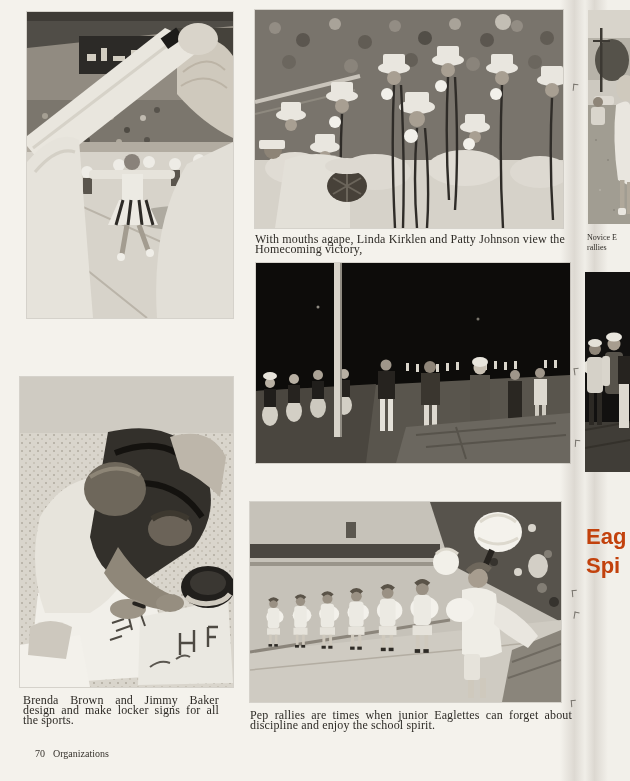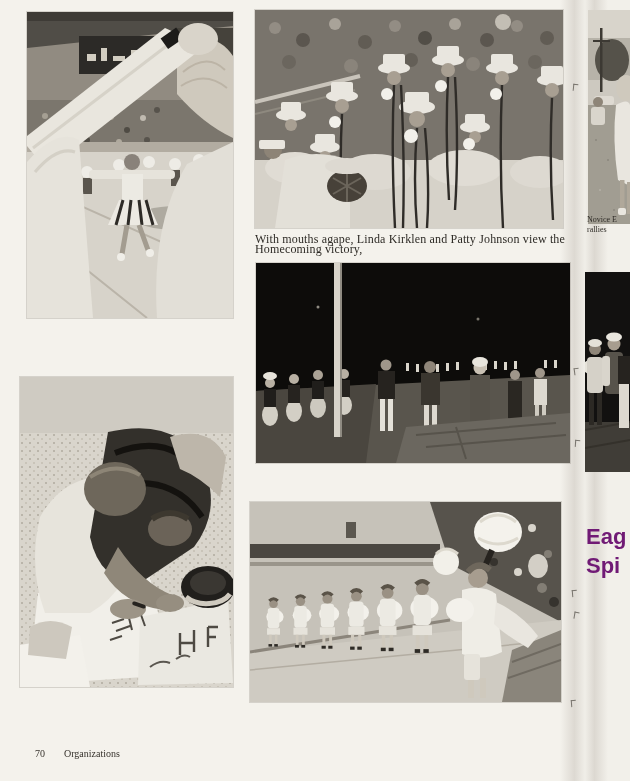--- a/index.html
+++ b/index.html
@@ -5,23 +5,23 @@
   html,body{margin:0;padding:0;background:#e8e6e1;}
   .sheet{position:relative;width:630px;height:781px;background:#f4f2ec;overflow:hidden;
          font-family:"Liberation Serif",serif;color:#2b2824;}
   .photo{position:absolute;box-shadow:0 0 0 1px rgba(70,65,58,.18);}
   .photo svg{display:block;width:100%;height:100%;}
   .caption{position:absolute;font-size:12px;line-height:10px;text-align:justify;
            color:#2e2b26;letter-spacing:.15px;}
   .frag{position:absolute;font-size:8px;line-height:10px;color:#2e2b26;overflow:hidden;}
   .frag div{white-space:nowrap;}
   .headline{position:absolute;font-family:"Liberation Sans",sans-serif;font-weight:700;
-            font-size:22px;line-height:29px;color:#701a75;overflow:hidden;white-space:nowrap;}
+            font-size:22px;line-height:29px;color:#c2410c;overflow:hidden;white-space:nowrap;}
   .footer{position:absolute;left:35px;top:748px;font-size:10px;color:#37332d;}
-  .footer .sec{margin-left:19px;}
+  .footer .sec{margin-left:8px;}
   .gutter{position:absolute;left:560px;top:0;width:48px;height:781px;pointer-events:none;
           background:linear-gradient(90deg,rgba(244,242,236,0) 0%,#ddd9d2 30%,#f0eee8 52%,#dcd8d1 72%,rgba(244,242,236,0) 100%);}
   .rightpage{position:absolute;left:596px;top:0;width:34px;height:781px;background:#f2f0ea;}
   .mark{position:absolute;width:4px;height:6px;border-left:1.5px solid #55514a;
         border-top:1.5px solid #55514a;opacity:.75;}
 </style>
 </head>
 <body>
 
 <div class="sheet">
@@ -253,20 +253,21 @@
       <ellipse cx="150" cy="152" rx="22" ry="17" fill="#6b6358"></ellipse>
       <path d="M132,142 Q150,130 168,142" stroke="#3d382f" stroke-width="6" fill="none"></path>
       <path d="M98,170 Q122,206 152,218 L144,233 Q104,228 84,196 Z" fill="#8f8779"></path>
       <ellipse cx="108" cy="232" rx="18" ry="10" fill="#9c9486"></ellipse>
       <ellipse cx="150" cy="226" rx="14" ry="9" fill="#968e80"></ellipse>
       <rect x="112" y="226" width="14" height="4" rx="2" fill="#26231f" transform="rotate(18 119 228)"></rect>
       <path d="M10,250 Q30,238 52,250 L46,282 L8,278 Z" fill="#cdc8be"></path>
       <path d="M150,60 Q190,48 206,80 L200,120 Q180,100 160,92 Z" fill="#bdb6aa"></path>
     </svg>
   </div>
+  <div class="caption" style="left:23px;top:695px;width:196px;">Brenda Brown and Jimmy Baker design and make locker signs for all the sports.</div>
 
   <div class="photo" style="left:250px;top:502px;width:311px;height:200px;">
     <svg viewBox="0 0 311 200" preserveAspectRatio="none">
       <rect width="311" height="200" fill="#c6c2b9"></rect>
       <rect x="0" y="42" width="190" height="14" fill="#4b4741"></rect>
       <rect x="0" y="60" width="190" height="4" fill="#9a958b"></rect>
       <rect x="96" y="20" width="10" height="16" fill="#5b574f"></rect>
       <path d="M180,0 L311,0 L311,120 L200,62 Z" fill="#57534c"></path>
       <circle cx="230" cy="24" r="4" fill="#837e75"></circle>
         <circle cx="256" cy="40" r="4" fill="#36332e"></circle>
@@ -363,20 +364,21 @@
         <ellipse cx="210" cy="108" rx="14" ry="12" fill="#f3f1eb"></ellipse>
         <path d="M246,100 Q272,112 288,134 L278,146 Q254,132 244,122 Z" fill="#e9e6df"></path>
         <rect x="214" y="152" width="16" height="26" rx="3" fill="#e6e3db"></rect>
         <rect x="218" y="178" width="6" height="18" fill="#cfc9bd"></rect>
           <rect x="230" y="176" width="6" height="20" fill="#cfc9bd"></rect>
       </g>
       <circle cx="196" cy="60" r="13" fill="#f2f0e9"></circle>
       <path d="M186,52 Q196,42 208,52" stroke="#ddd9ce" stroke-width="3" fill="none"></path>
     </svg>
   </div>
+  <div class="caption" style="left:250px;top:710px;width:322px;">Pep rallies are times when junior Eaglettes can forget about discipline and enjoy the school spirit.</div>
 
   <div class="photo" style="left:588px;top:10px;width:42px;height:214px;box-shadow:none;">
     <svg viewBox="0 0 42 214" preserveAspectRatio="none">
       <rect width="42" height="214" fill="#cdc9c0"></rect>
       <rect y="0" width="42" height="28" fill="#d8d4cb"></rect>
       <rect y="28" width="42" height="42" fill="#b7b3a9"></rect>
       <ellipse cx="24" cy="50" rx="17" ry="21" fill="#55524a"></ellipse>
       <rect x="12" y="18" width="2.5" height="64" fill="#3c3933"></rect>
       <rect x="5" y="30" width="17" height="2" fill="#3c3933"></rect>
       <rect x="6" y="86" width="20" height="9" rx="3" fill="#dedad2"></rect>
@@ -387,21 +389,21 @@
         <circle cx="26" cy="200" r="1" fill="#8b877c"></circle>
       <circle cx="10" cy="92" r="5" fill="#8e8578"></circle>
       <rect x="3" y="97" width="14" height="18" rx="3" fill="#d9d5cc"></rect>
       <ellipse cx="38" cy="78" rx="10" ry="13" fill="#cfc9bd"></ellipse>
       <path d="M28,95 Q40,88 42,95 L42,176 L30,170 Q24,130 28,95 Z" fill="#e9e6df"></path>
       <rect x="32" y="170" width="4.5" height="30" fill="#b0a89a"></rect>
       <rect x="39" y="172" width="3" height="32" fill="#b0a89a"></rect>
       <rect x="30" y="198" width="8" height="7" rx="2" fill="#e9e6df"></rect>
     </svg>
   </div>
-  <div class="frag" style="left:587px;top:215px;width:43px;height:22px;">
+  <div class="frag" style="left:587px;top:233px;width:43px;height:22px;">
     <div>Novice E</div>
     <div>rallies</div>
   </div>
 
   <div class="photo" style="left:585px;top:272px;width:45px;height:200px;box-shadow:none;">
     <svg viewBox="0 0 45 200" preserveAspectRatio="none">
       <rect width="45" height="200" fill="#121110"></rect>
       <rect y="150" width="45" height="50" fill="#403d37"></rect>
       <path d="M0,158 L45,150 M0,176 L45,168" stroke="#34312b" stroke-width="2" fill="none"></path>
       <circle cx="5" cy="95" r="7" fill="#e6e3da"></circle>

